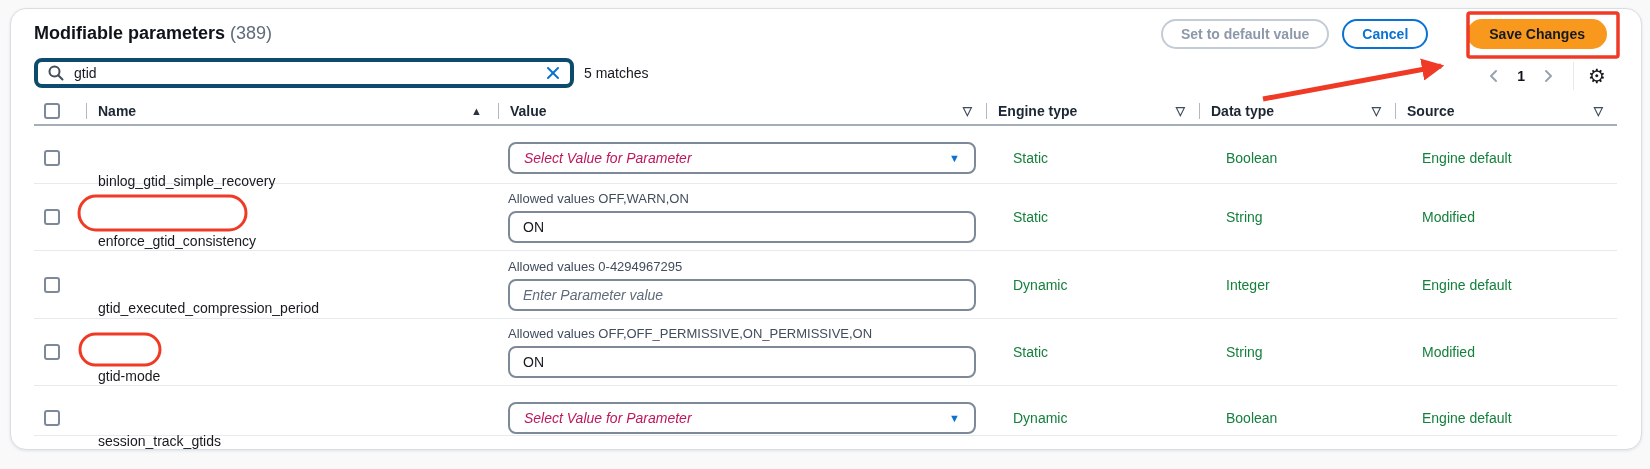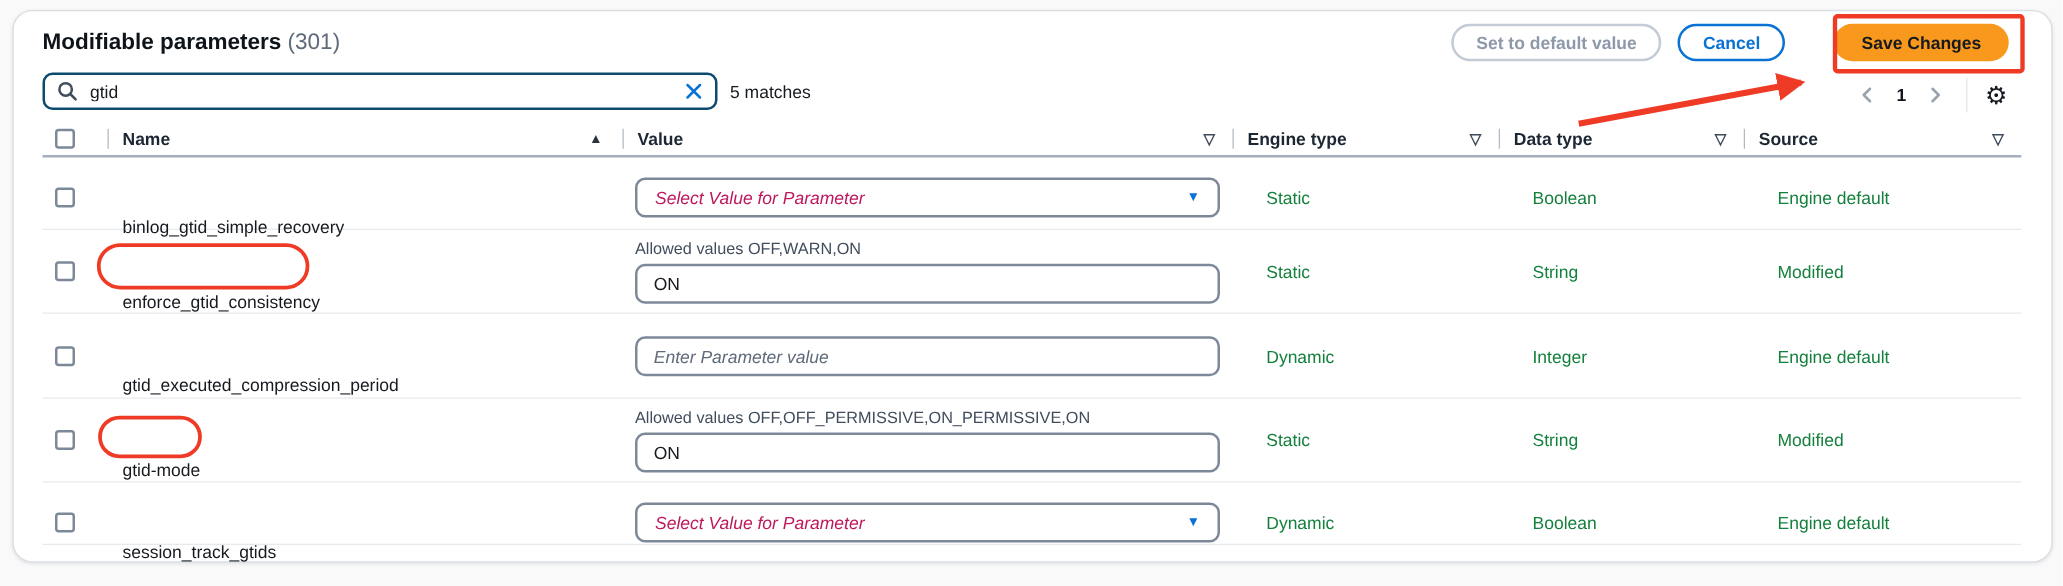--- a/index.html
+++ b/index.html
@@ -14,21 +14,21 @@
   .card {
     position:absolute; left:10px; top:8px; width:1632px; height:442px;
     background:#fff; border:1px solid #d9dee3; border-radius:16px;
     box-shadow:0 1px 3px rgba(0,28,36,.10);
   }
   
   .panel-title { position:absolute; left:23px; top:14px; font-size:18px; font-weight:bold; color:#0f141a; }
   .panel-count { font-weight:normal; color:#5f6b7a; }
   .search-box {
     position:absolute; left:23px; top:49px; width:540px; height:30px;
-    border:2px solid #0c4a6e; border-radius:8px; background:#fff;
+    border:4px solid #0c4a6e; border-radius:8px; background:#fff;
     display:flex; align-items:center; padding:0 10px;
   }
   .search-box input {
     flex:1; border:none; outline:none; font-size:14px; color:#16191f;
     font-family:"Liberation Sans", sans-serif; background:transparent; margin-left:8px;
   }
   .clear-btn { cursor:pointer; display:flex; align-items:center; }
   .matches { position:absolute; left:573px; top:56px; font-size:14px; color:#16191f; }
 
   
@@ -87,21 +87,21 @@
   .annotations .ann { stroke:var(--annotation-red,#ef3b26); fill:none; }
   .annotations .ann-head { fill:var(--annotation-red,#ef3b26); stroke:none; }
 </style>
 </head>
 <body>
 
 <div class="card">
 
   <div class="panel-title">
     <span>Modifiable parameters</span>
-    <span class="panel-count">(301)</span>
+    <span class="panel-count">(389)</span>
   </div>
 
   <div class="actions">
     <button class="btn btn-disabled">Set to default value</button>
     <button class="btn btn-cancel">Cancel</button>
     <button class="btn btn-primary">Save Changes</button>
   </div>
 
   <div class="search-box">
     <svg width="16" height="16" viewBox="0 0 16 16">
@@ -191,20 +191,21 @@
       <div class="td-text">String</div>
       <div class="td-text">Modified</div>
     </div>
 
     <div class="tr r3">
       <div class="td-check">
           <span class="checkbox"></span>
         </div>
       <div class="td-name">gtid_executed_compression_period</div>
       <div class="td-value">
+        <div class="allowed">Allowed values 0-4294967295</div>
         <input class="value-input" type="text" placeholder="Enter Parameter value" style="">
       </div>
       <div class="td-text">Dynamic</div>
       <div class="td-text">Integer</div>
       <div class="td-text">Engine default</div>
     </div>
 
     <div class="tr r4">
       <div class="td-check">
           <span class="checkbox"></span>

